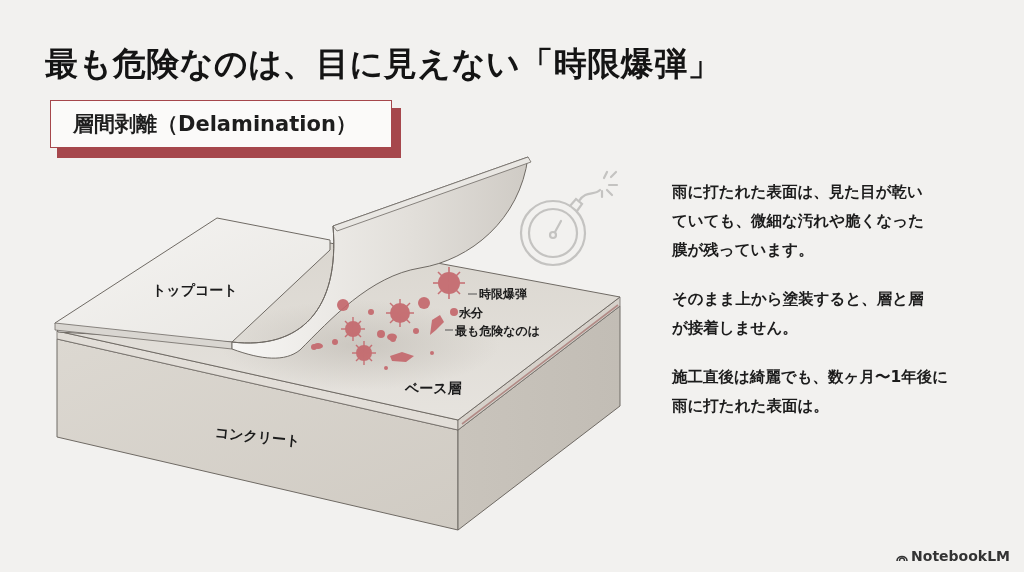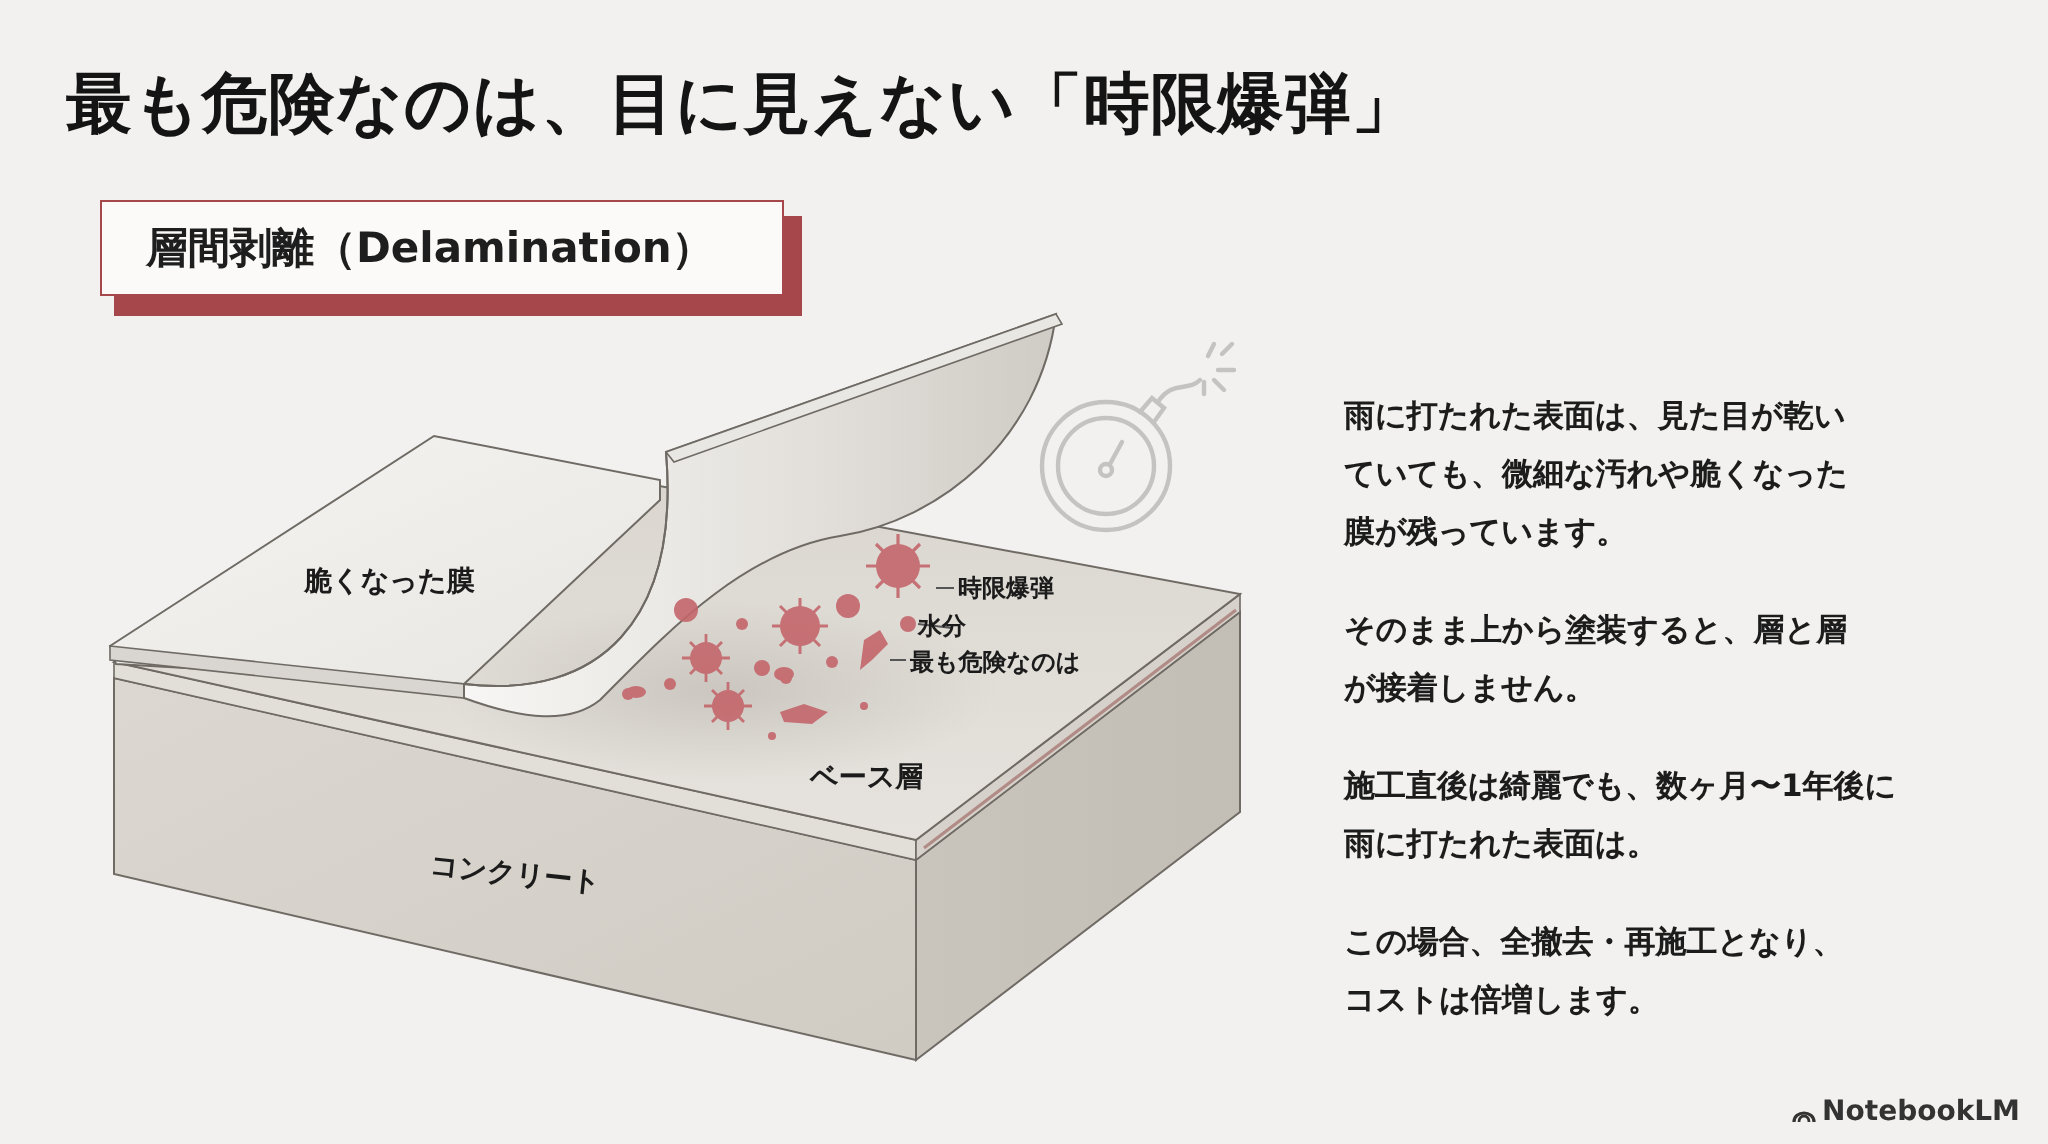--- a/index.html
+++ b/index.html
@@ -6,29 +6,29 @@
   body{width:1024px;height:572px;overflow:hidden;background:#f2f1ef;position:relative;font-family:"DejaVu Sans","Liberation Sans",sans-serif;color:#1a1a1a;}
   .title{position:absolute;left:33px;top:30px;font-size:33px;font-weight:bold;letter-spacing:0.5px;color:#141414;white-space:nowrap;}
   .callout-wrap{position:absolute;left:50px;top:100px;width:352px;height:56px;}
   .callout-shadow{position:absolute;left:7px;top:8px;width:344px;height:50px;background:#a6474c;}
   .callout{position:absolute;left:0;top:0;width:342px;height:48px;background:#fbfaf9;border:1.5px solid #a6474c;box-sizing:border-box;}
   .callout-notch{position:absolute;left:30px;top:-11px;width:0;height:0;}
   .callout-text{position:absolute;left:22px;top:9px;font-size:21px;font-weight:bold;color:#1e1e1e;white-space:nowrap;}
   .illus{position:absolute;left:0;top:0;width:1024px;height:572px;}
   .lbl{position:absolute;font-size:14px;font-weight:bold;color:#1b1b1b;white-space:nowrap;}
   .body-text{position:absolute;left:672px;top:178px;width:330px;font-size:15.5px;font-weight:bold;color:#1c1c1c;line-height:29px;}
-  .para{margin:16px 0 20px 0;white-space:pre-line;}
+  .para{margin:0 0 20px 0;white-space:pre-line;}
   .brand{position:absolute;right:14px;bottom:8px;font-size:14px;font-weight:bold;color:#333;display:flex;align-items:center;gap:3px;}
 </style>
 </head>
 <body>
 
 <div>
 
-  <h1 class="title" style="margin:0;">最も危険なのは、目に見えない「時限爆弾」</h1>
+  <h1 class="title" style="margin:12px;">最も危険なのは、目に見えない「時限爆弾」</h1>
 
   <div class="callout-wrap">
     <div class="callout-shadow"></div>
     <div class="callout">
       <svg class="callout-notch" width="24" height="13" viewBox="0 0 24 13" style="position:absolute;left:22px;top:-12px;overflow:visible;">
         <polygon points="0,12.5 12,0 24,12.5" fill="#fbfaf9"></polygon>
         <polyline points="0,12 12,0 24,12" fill="none" stroke="#a6474c" stroke-width="1.5"></polyline>
       </svg>
       <span class="callout-text">層間剥離（Delamination）</span>
     </div>
@@ -149,37 +149,35 @@
       <path d="M570,206 L576,199 L582,204 L577,211"></path>
       <path d="M579,201 C586,190 594,196 600,190"></path>
       <line x1="609" y1="185" x2="617" y2="185"></line>
       <line x1="604" y1="178" x2="607" y2="172"></line>
       <line x1="611" y1="177" x2="616" y2="172"></line>
       <line x1="607" y1="190" x2="612" y2="195"></line>
       <line x1="602" y1="191" x2="602" y2="197"></line>
     </g>
   </svg>
 
-  <span class="lbl" style="left:152px;top:282px;font-size:14px;">脆くなった膜</span>
+  <span class="lbl" style="left:152px;top:282px;font-size:14px;">トップコート</span>
   <span class="lbl" style="left:405px;top:380px;font-size:14px;">ベース層</span>
   <span class="lbl" style="left:215px;top:424px;font-size:14px;transform:rotate(6deg);transform-origin:left center;">コンクリート</span>
   <span class="lbl" style="left:479px;top:286px;font-size:12px;">時限爆弾</span>
   <span class="lbl" style="left:459px;top:305px;font-size:12px;">水分</span>
   <span class="lbl" style="left:455px;top:323px;font-size:12px;">最も危険なのは</span>
 
   <div class="body-text">
     <p class="para">雨に打たれた表面は、見た目が乾い
 ていても、微細な汚れや脆くなった
 膜が残っています。</p>
     <p class="para">そのまま上から塗装すると、層と層
 が接着しません。</p>
     <p class="para">施工直後は綺麗でも、数ヶ月〜1年後に
 雨に打たれた表面は。</p>
-    <p class="para">この場合、全撤去・再施工となり、
-コストは倍増します。</p>
   </div>
 
   <div class="brand">
     <svg width="12" height="9" viewBox="0 0 12 9">
       <path d="M1,9 C1,3 11,3 11,9" fill="none" stroke="#333" stroke-width="1.6"></path>
       <path d="M3.5,9 C3.5,5 8.5,5 8.5,9" fill="none" stroke="#333" stroke-width="1.4"></path>
     </svg>
     <span>NotebookLM</span>
   </div>
 </div>

